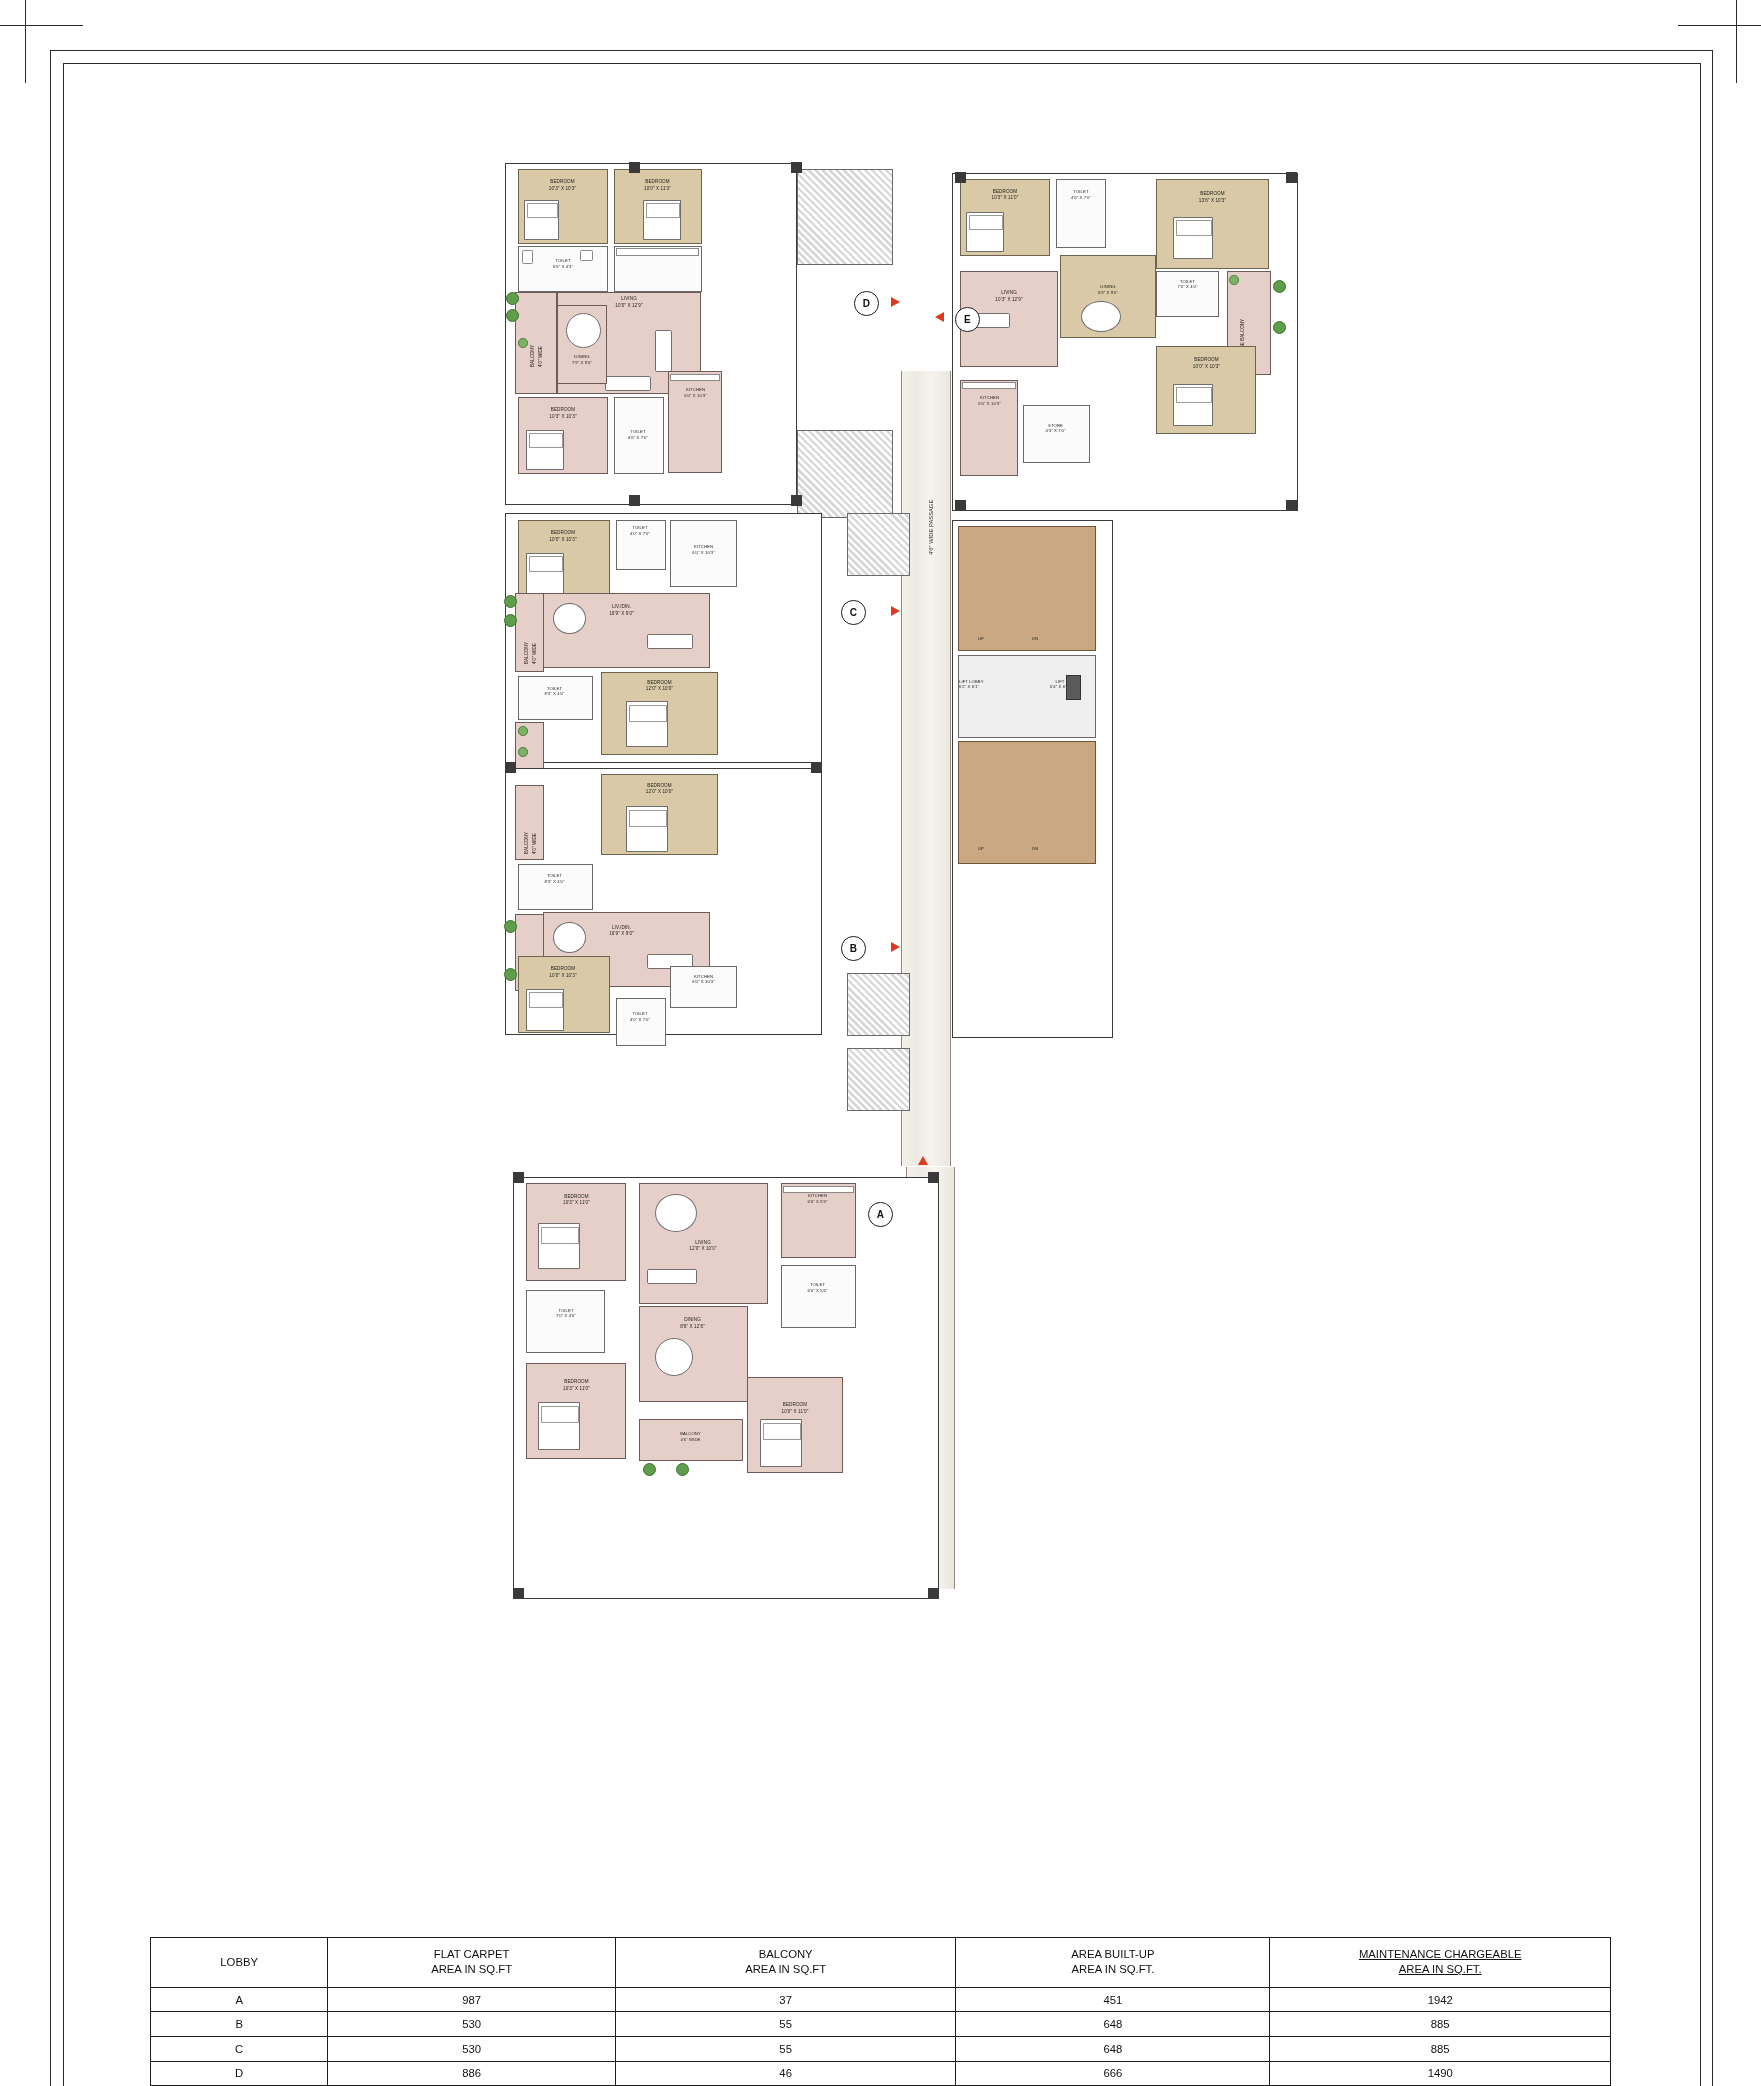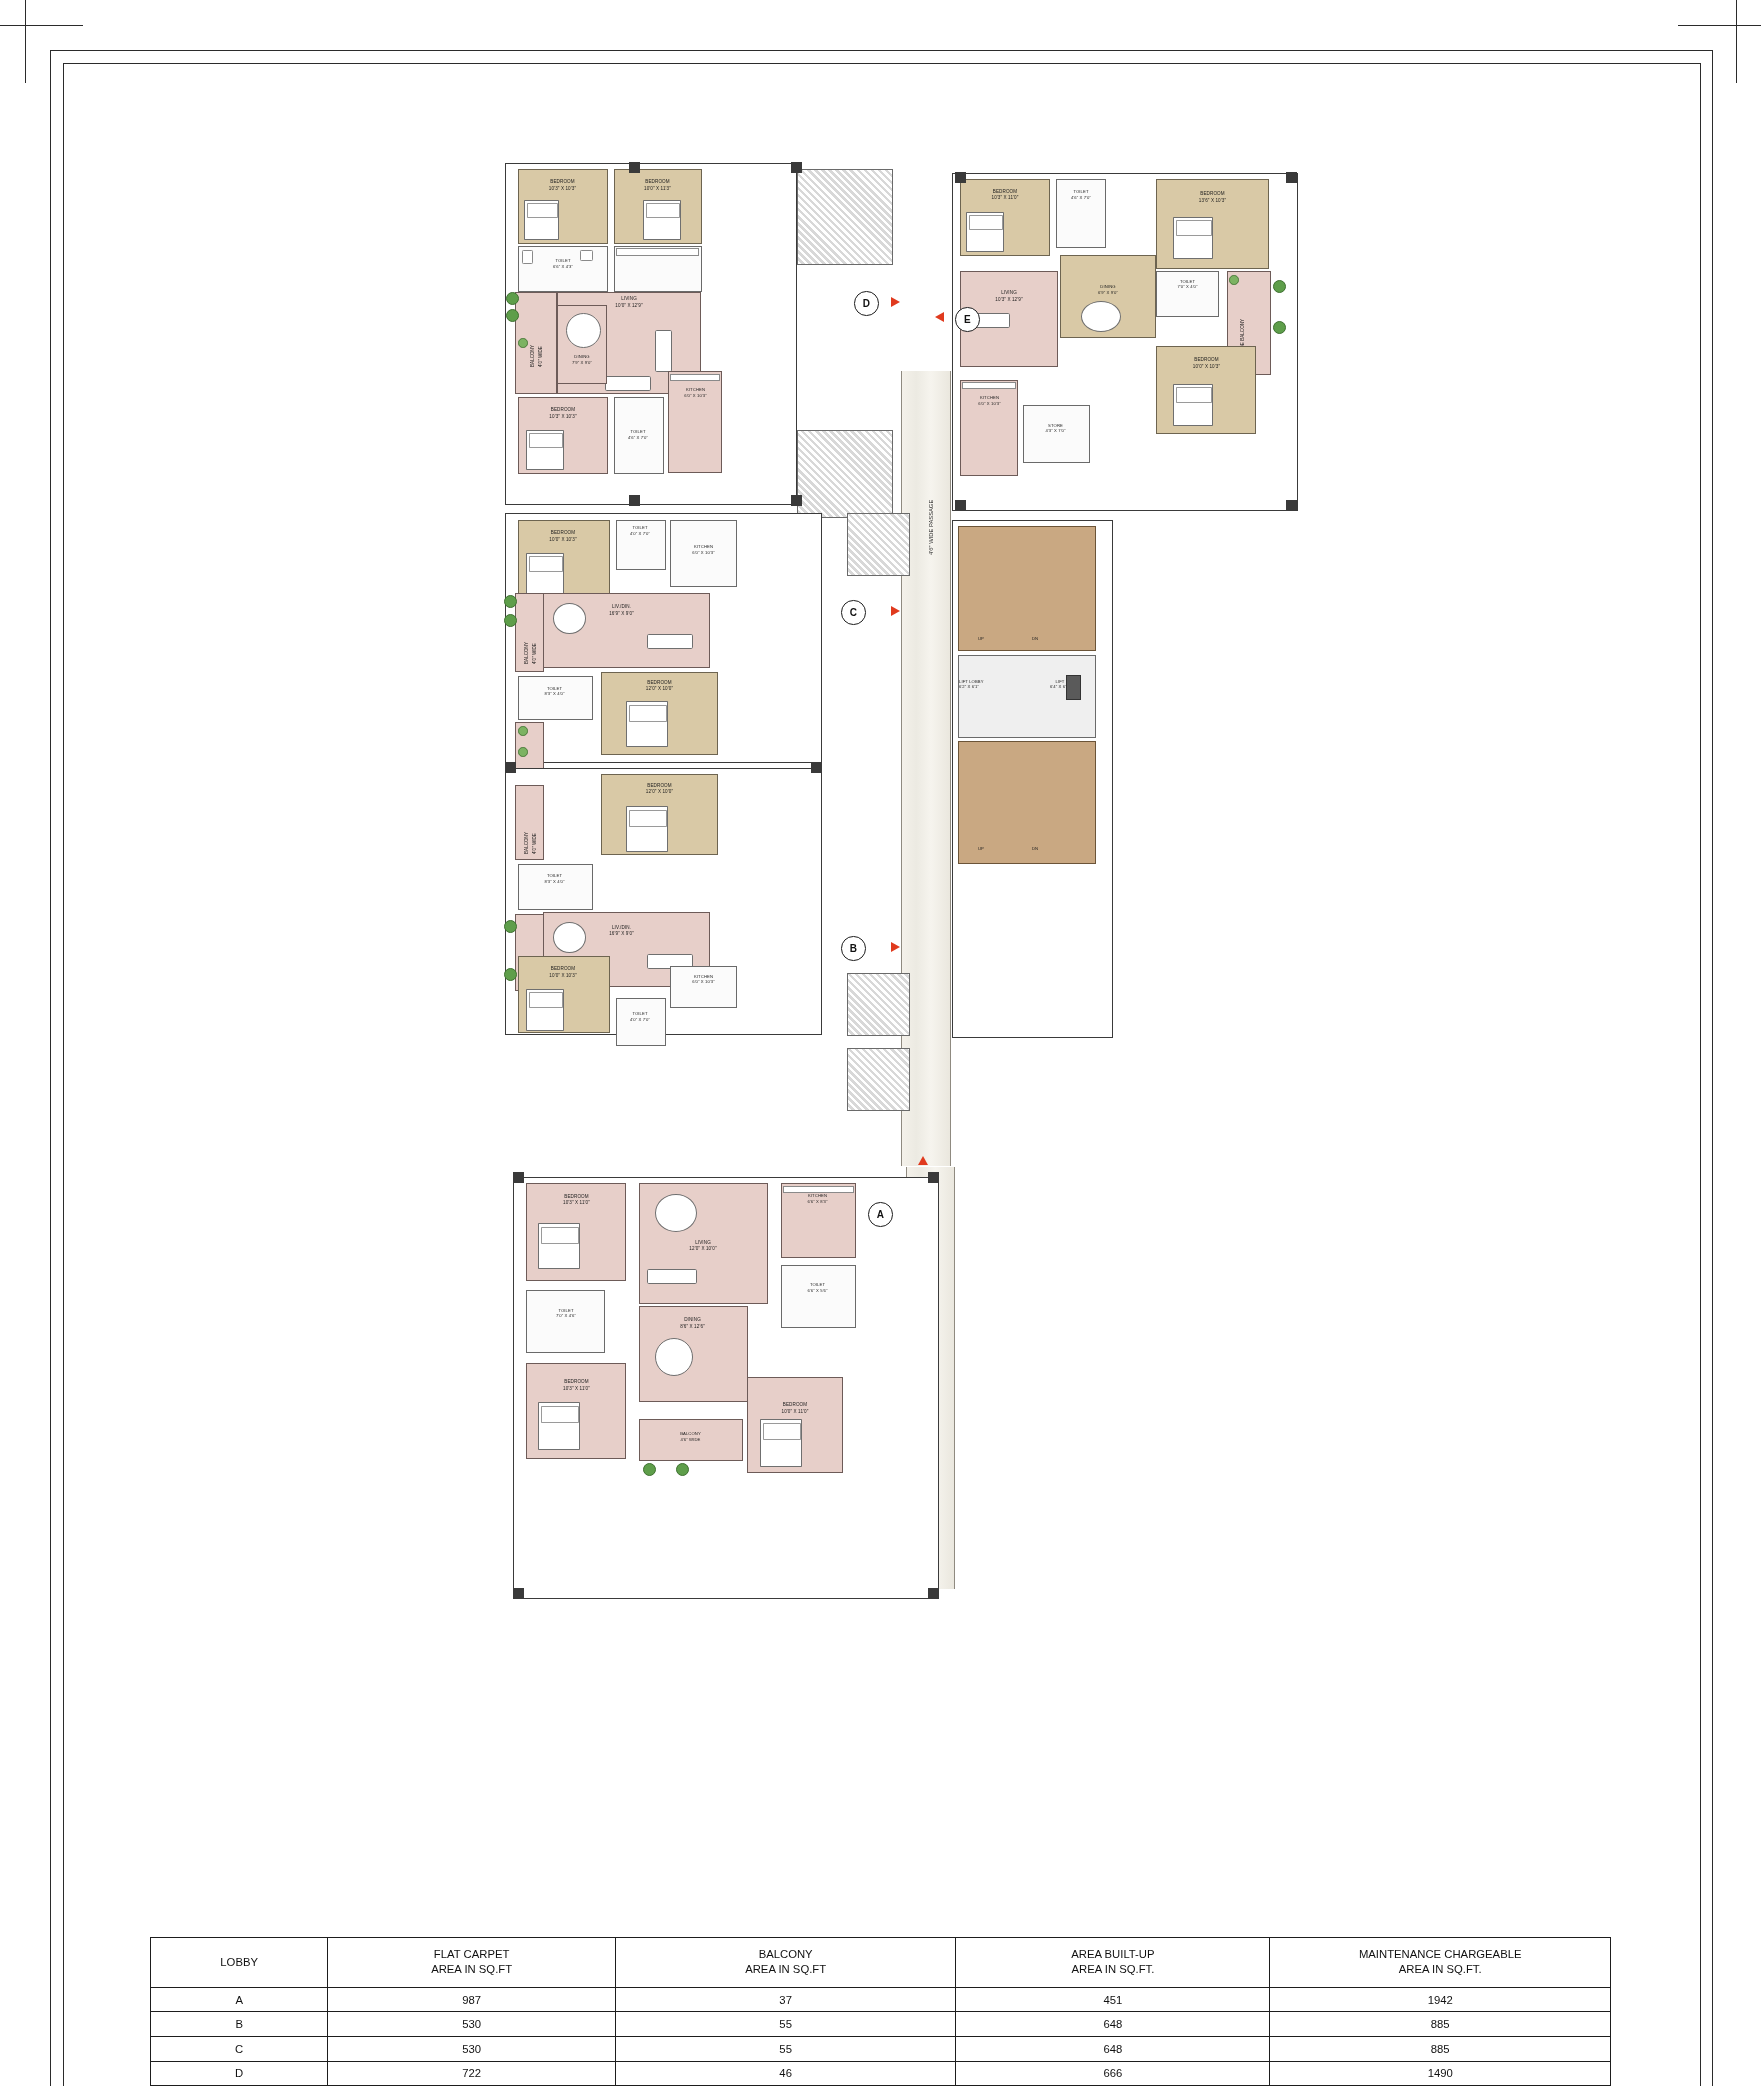--- a/index.html
+++ b/index.html
@@ -379,21 +379,21 @@
           <div>AREA IN SQ.FT</div>
         </th>
         <th style="width:317px;">
           <div>BALCONY</div>
           <div>AREA IN SQ.FT</div>
         </th>
         <th style="width:292px;">
           <div>AREA BUILT-UP</div>
           <div>AREA IN SQ.FT.</div>
         </th>
-        <th style="width:317px;">
+        <th style="width:317px;text-decoration:underline;">
           <div>MAINTENANCE CHARGEABLE</div>
           <div>AREA IN SQ.FT.</div>
         </th>
       </tr>
     </thead>
     <tbody>
       <tr>
         <td>A</td>
         <td>987</td>
         <td>37</td>
@@ -409,21 +409,21 @@
       </tr>
       <tr>
         <td>C</td>
         <td>530</td>
         <td>55</td>
         <td>648</td>
         <td>885</td>
       </tr>
       <tr>
         <td>D</td>
-        <td>722</td>
+        <td>886</td>
         <td>46</td>
         <td>666</td>
         <td>1490</td>
       </tr>
 
     </tbody>
   </table>
 
 </div>
 

